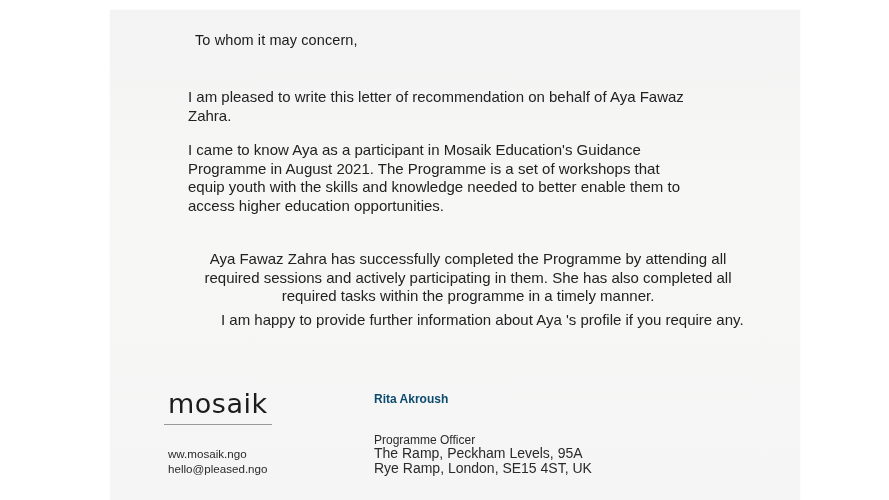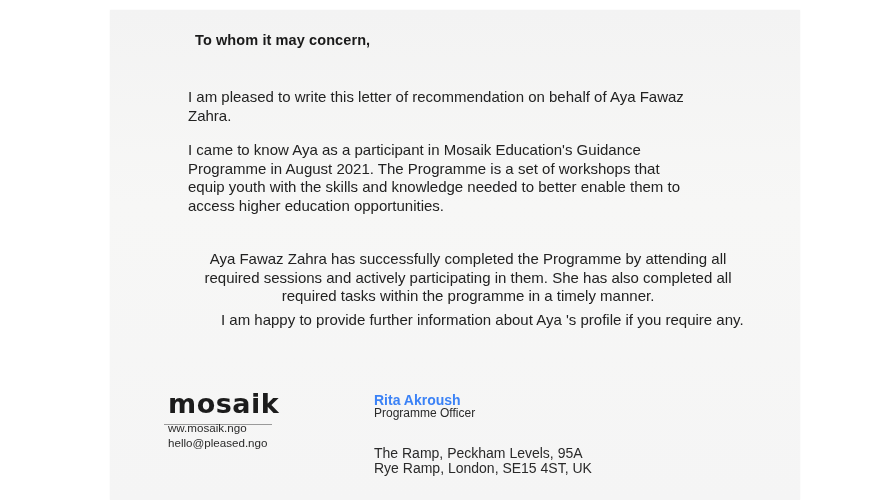--- a/index.html
+++ b/index.html
@@ -13,69 +13,69 @@
       position: absolute;
       left: 110px; top: 10px;
       width: 690px; height: 490px;
       background: linear-gradient(180deg, #f3f3f3 0%, #f7f7f6 40%, #f5f5f5 100%);
       box-shadow: 0 0 2px rgba(0,0,0,0.04);
     }
     .greeting {
       position: absolute;
       left: 195px; top: 32px;
       font-size: 14.5px;
-      font-weight: bold;
+      font-weight: normal;
       color: #1a1a1a;
       letter-spacing: 0.1px;
     }
     .para {
       position: absolute;
       left: 188px;
       width: 560px;
       font-size: 15px;
       line-height: 18.6px;
       color: #222222;
       white-space: pre-line;
     }
     .p1 { top: 88px; }
     .p2 { top: 141px; }
     .p3 { top: 250px; text-align: center; }
     .p4 { top: 311px; margin-left: 33px; }
     .logo {
       position: absolute;
       left: 168px; top: 388px;
       font-size: 27px;
-      font-weight: bold;
+      font-weight: normal;
       color: #1c1c1c;
       letter-spacing: 0.5px;
       font-family: "DejaVu Sans", sans-serif;
     }
     .logo-rule {
       position: absolute;
       left: 164px; top: 424px;
       width: 108px; height: 1px;
       background: #9a9a9a;
     }
     .contact {
       position: absolute;
-      left: 168px; top: 420px;
+      left: 168px; top: 446px;
       font-size: 11.6px;
       line-height: 15px;
       color: #2a2a2a;
     }
     .signer-name {
       position: absolute;
       left: 374px; top: 392px;
-      font-size: 14px;
+      font-size: 12px;
       font-weight: bold;
-      color: #3b82f6;
+      color: #0c4a6e;
     }
     .signer-role {
       position: absolute;
-      left: 374px; top: 406px;
+      left: 374px; top: 433px;
       font-size: 12px;
       color: #2a2a2a;
     }
     .address {
       position: absolute;
       left: 374px; top: 446px;
       font-size: 14px;
       line-height: 15px;
       color: #2a2a2a;
     }

